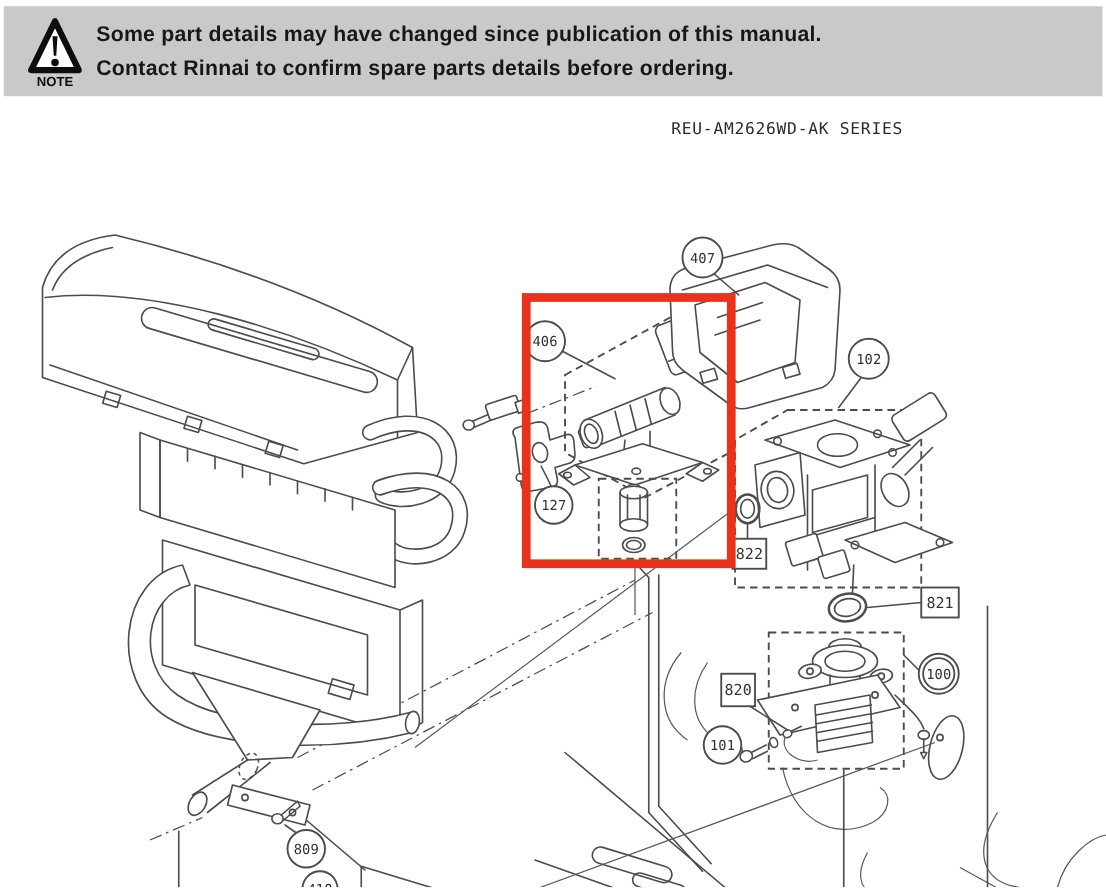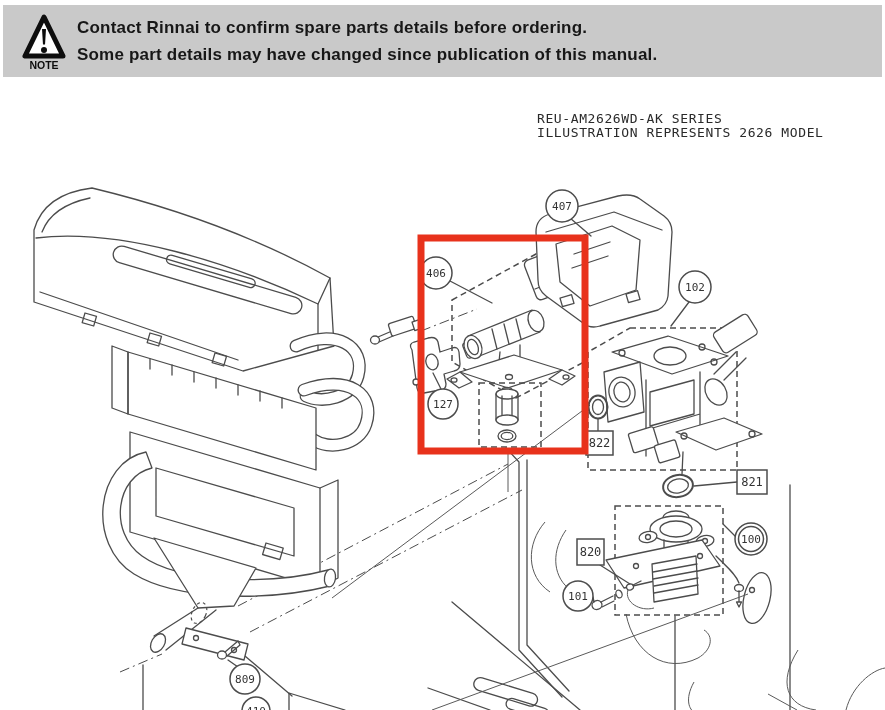--- a/index.html
+++ b/index.html
@@ -6,21 +6,21 @@
   .page{position:relative;width:885px;height:710px;background:#fff;overflow:hidden;
         font-family:"Liberation Sans",sans-serif;}
   
   .note-banner{position:absolute;left:3px;top:5px;width:879px;height:72px;
       background:#c9c9c9;display:flex;align-items:center;}
   .note-icon-wrap{width:66px;flex:0 0 66px;display:flex;flex-direction:column;
       align-items:center;justify-content:center;margin-left:8px;}
   .note-lines{flex:1;display:flex;flex-direction:column;justify-content:center;gap:9px;}
   .note-line{font-size:17px;font-weight:bold;color:#171717;letter-spacing:.2px;line-height:18px;}
   
-  .title-block{position:absolute;left:537px;top:112px;
+  .title-block{position:absolute;left:537px;top:97px;
       font-family:"DejaVu Sans Mono",monospace;font-size:13px;line-height:14px;
       color:#2a2a2a;letter-spacing:.6px;white-space:nowrap;}
   
   svg.diagram{position:absolute;left:0;top:0;}
   .ln{fill:none;stroke:#4c4c4c;stroke-width:1.3;stroke-linecap:round;stroke-linejoin:round;}
   .lnf{fill:#ffffff;stroke:#4c4c4c;stroke-width:1.3;stroke-linejoin:round;}
   .thin{fill:none;stroke:#5a5a5a;stroke-width:1;}
   .dsh{fill:none;stroke:#4c4c4c;stroke-width:1.5;stroke-dasharray:6 4;}
   .dshsm{fill:none;stroke:#4c4c4c;stroke-width:1.2;stroke-dasharray:3 3;}
   .ddot{fill:none;stroke:#4c4c4c;stroke-width:1;stroke-dasharray:10 4 2 4;}
@@ -40,28 +40,27 @@
   <div class="note-banner">
     <div class="note-icon-wrap">
       <svg width="54" height="62" viewBox="0 0 54 62">
         <path d="M27 7 L8 46 L46 46 Z" fill="#ffffff" stroke="#0d0d0d" stroke-width="5" stroke-linejoin="round"></path>
         <path d="M25 19 L29 19 L28 34.5 L26 34.5 Z" fill="#0d0d0d"></path>
         <circle cx="27" cy="40" r="3" fill="#0d0d0d"></circle>
         <text x="27" y="59" text-anchor="middle" font-family="Liberation Sans, sans-serif" font-size="10.5" font-weight="bold" fill="#0d0d0d">NOTE</text>
       </svg>
     </div>
     <div class="note-lines">
+      <div class="note-line">Some part details may have changed since publication of this manual.</div>
       <div class="note-line">Contact Rinnai to confirm spare parts details before ordering.</div>
-      <div class="note-line">Some part details may have changed since publication of this manual.</div>
     </div>
   </div>
 
   <div class="title-block">
     <div>REU-AM2626WD-AK SERIES</div>
-    <div>ILLUSTRATION REPRESENTS 2626 MODEL</div>
   </div>
 
   <svg class="diagram" width="885" height="710" viewBox="0 0 885 710">
 
     <g>
       <path class="ln" d="M790,485 L790,710"></path>
       <path class="ln" d="M506,448 L519,462 L519,650 L562,697"></path>
       <path class="ln" d="M527,460 L527,645 L569,691"></path>
       <path class="ddot" d="M238,606 L508,464"></path>
       <path class="ddot" d="M250,632 L522,490"></path>

